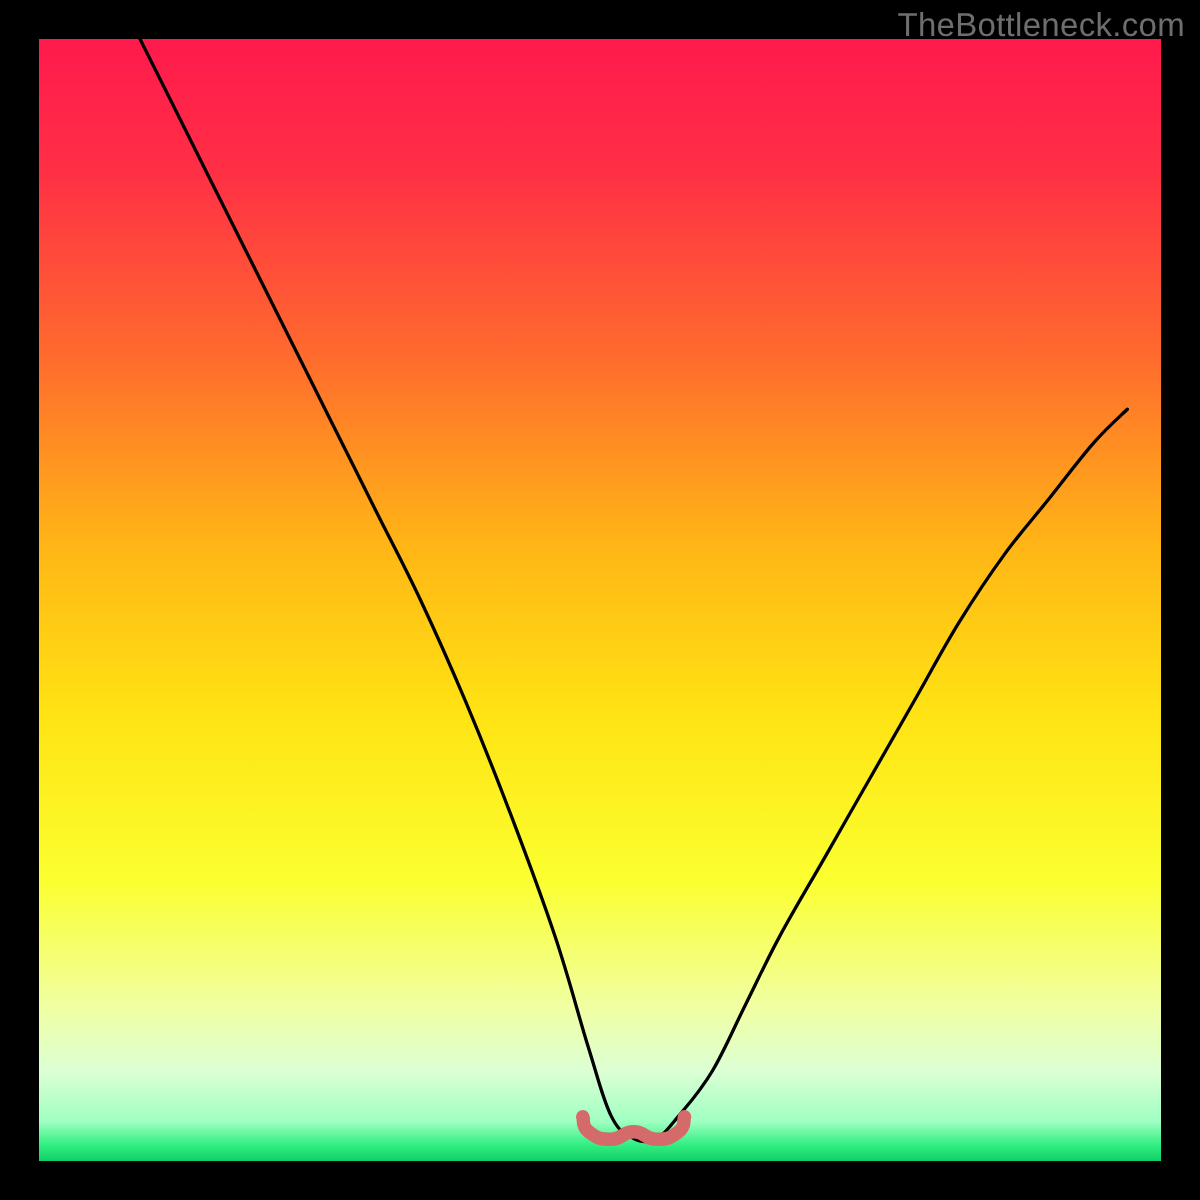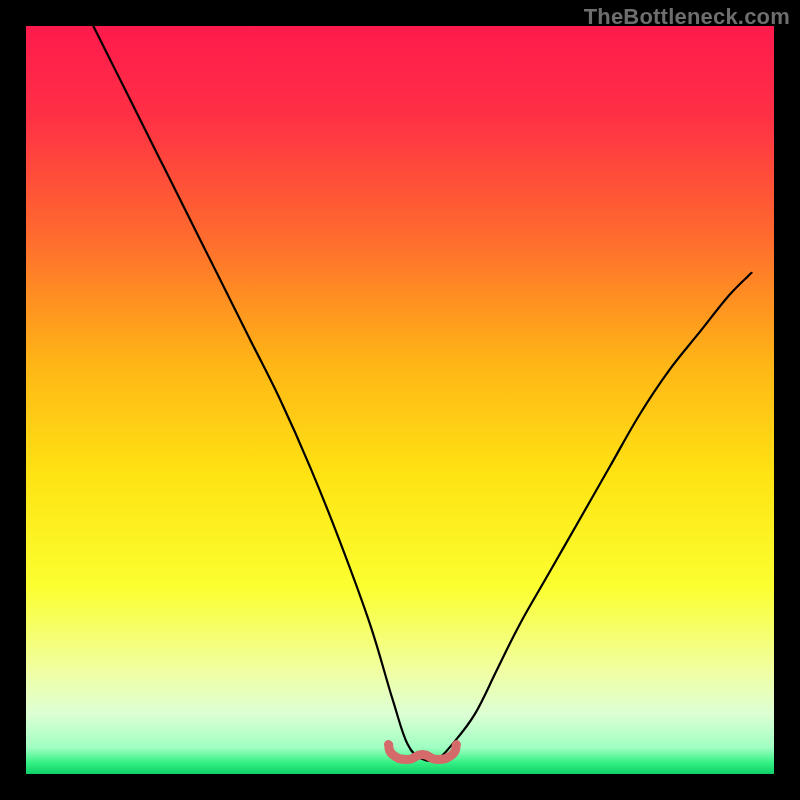--- a/index.html
+++ b/index.html
@@ -16,21 +16,21 @@
     width: 800px;
     height: 800px;
     background: #000;
   }
   .watermark {
     position: absolute;
     top: 4px;
     right: 10px;
     color: #6e6e6e;
     font-size: 22px;
-    font-weight: 700;
+    font-weight: 400;
     letter-spacing: 0.2px;
     z-index: 40;
     user-select: none;
   }
   svg.chart {
     position: absolute;
     top: 0;
     left: 0;
     width: 800px;
     height: 800px;

